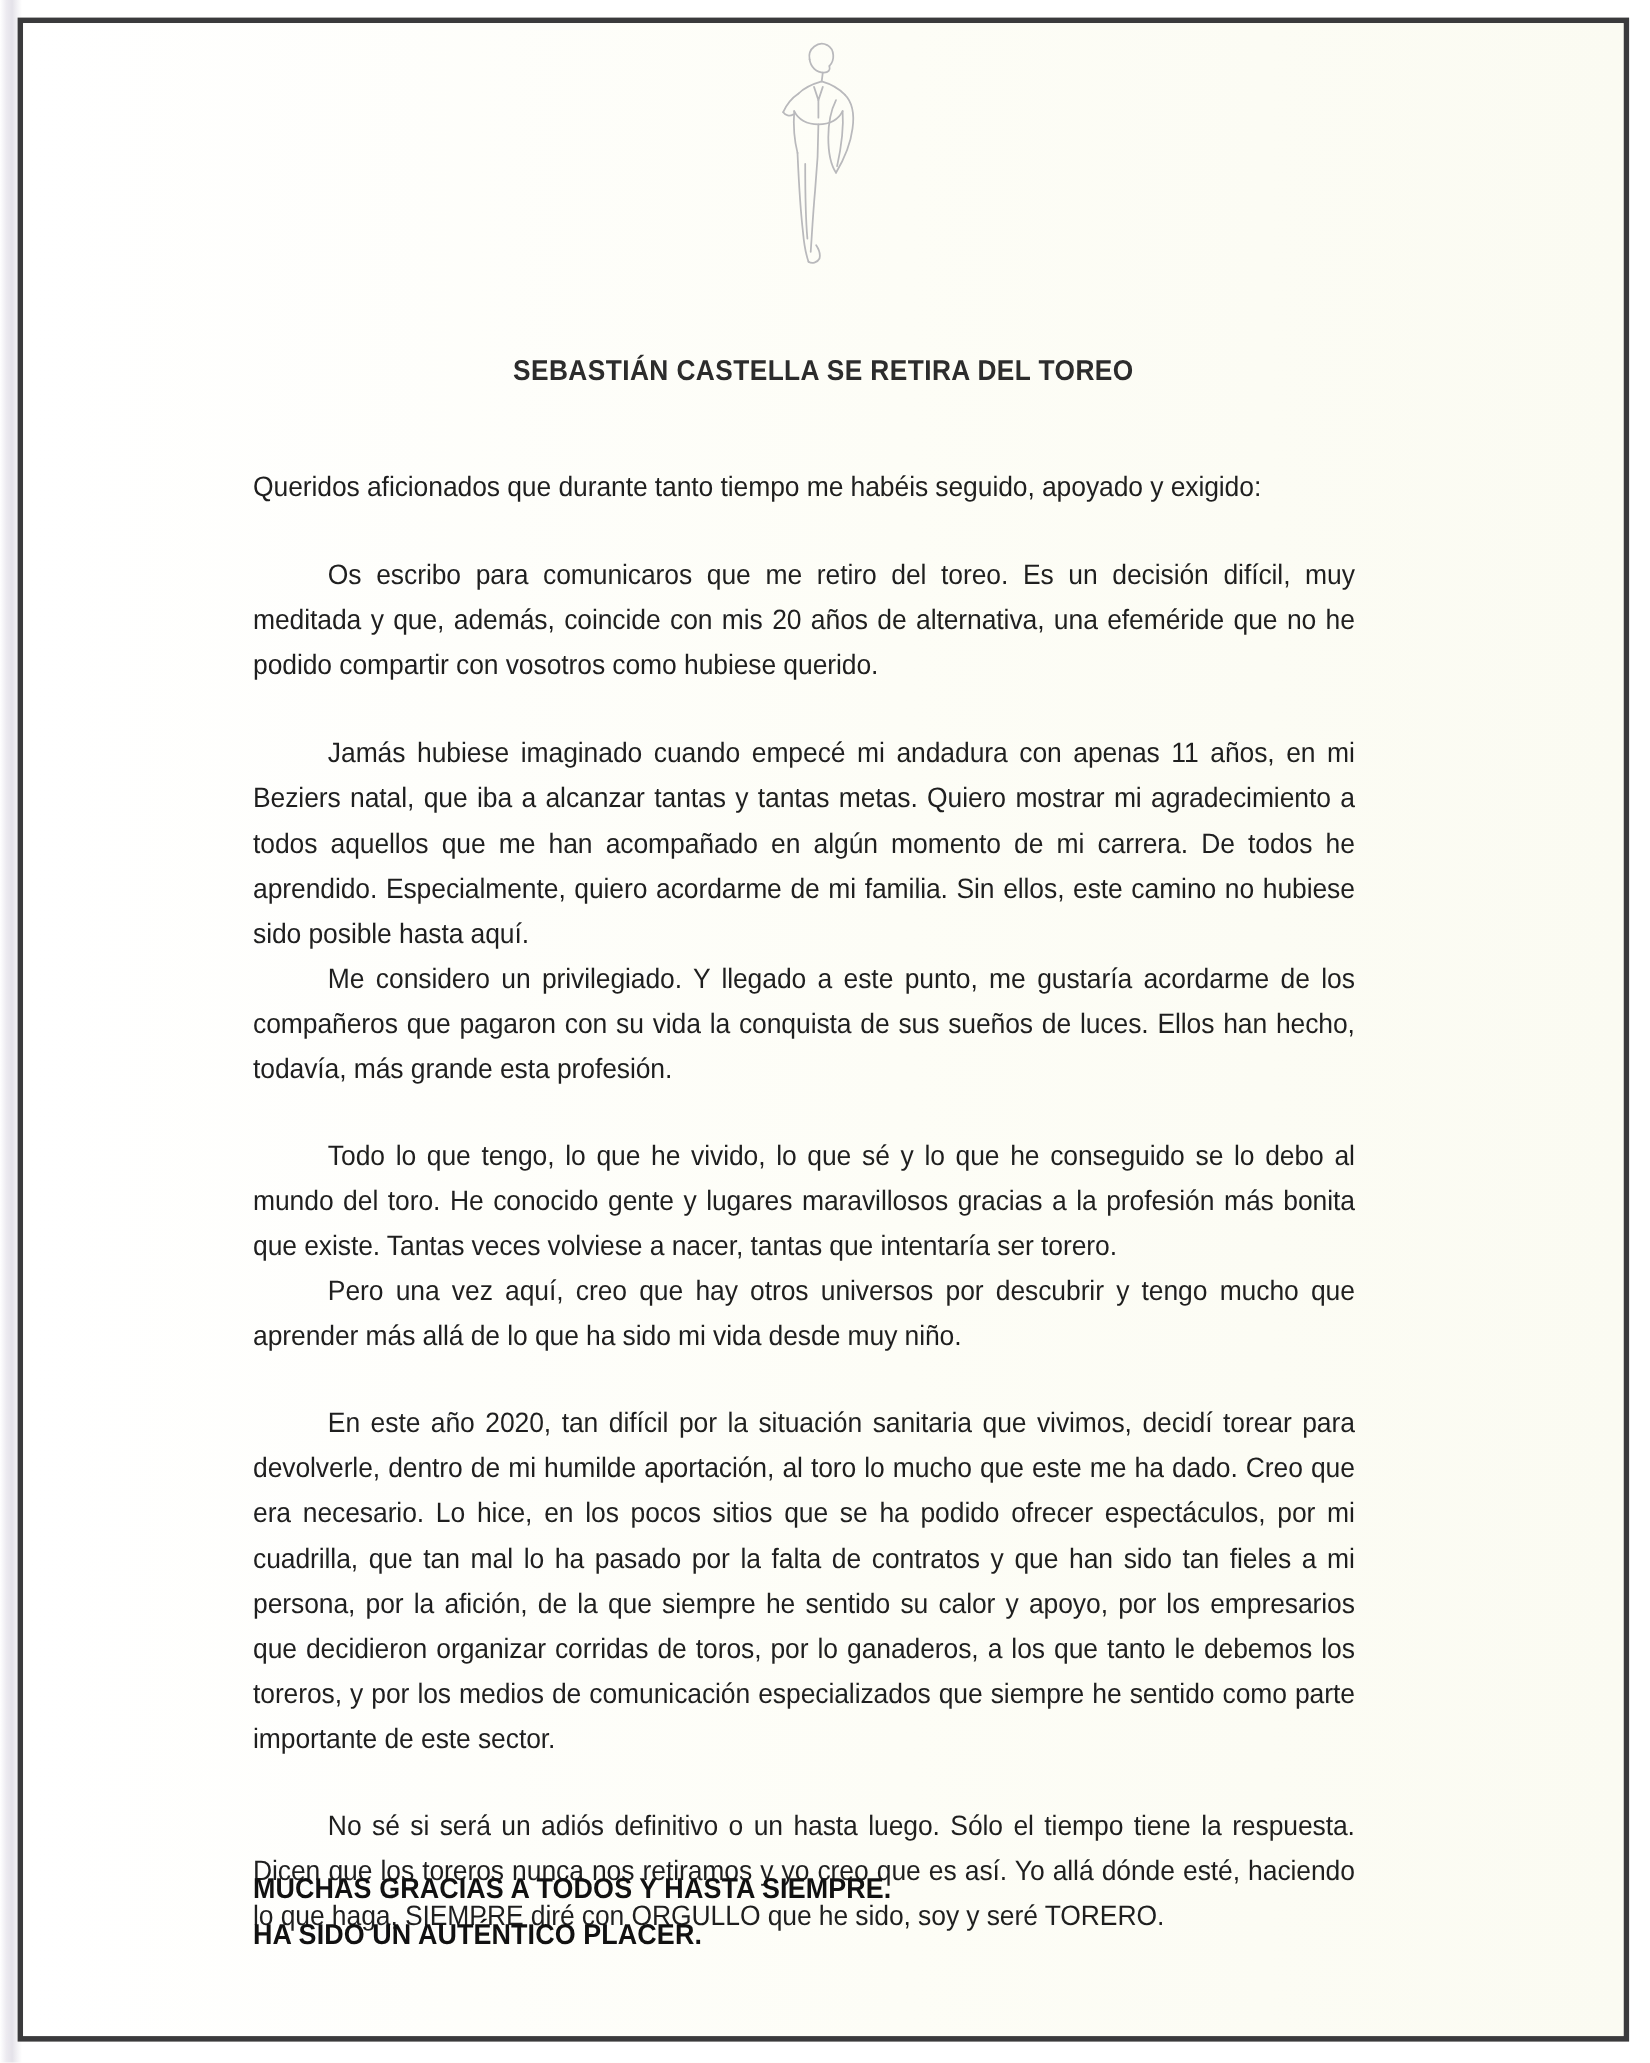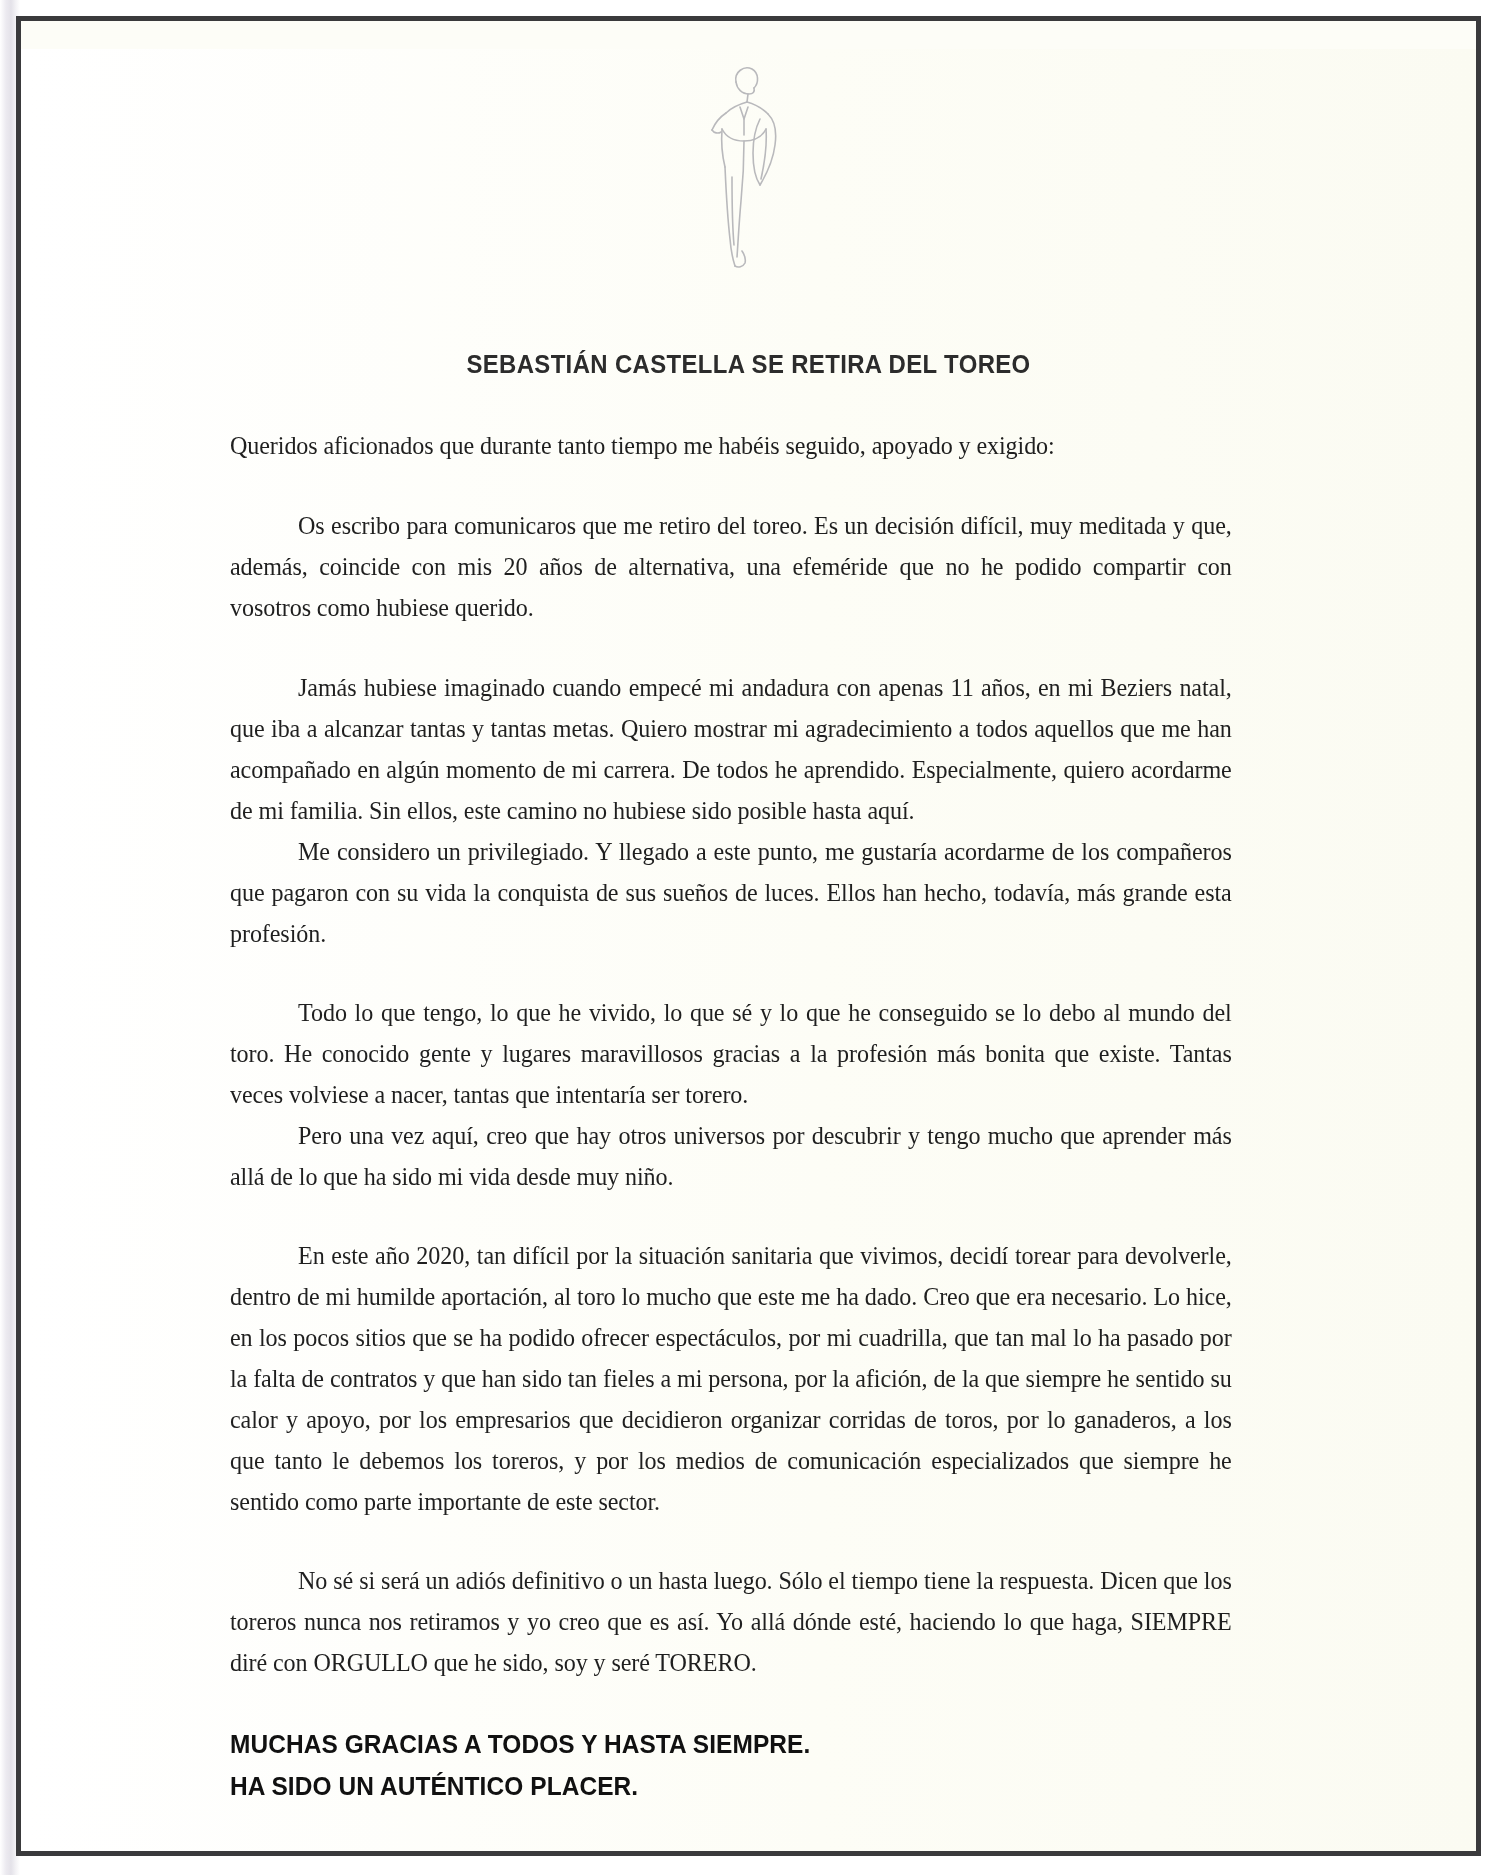--- a/index.html
+++ b/index.html
@@ -24,21 +24,20 @@
     box-sizing: border-box;
     border: 5px solid #3a3a3c;
     background: #fdfdf7;
     overflow: hidden;
   }
 
   .sheet {
     position: absolute;
     inset: 0;
     background: linear-gradient(to right, #ffffff 0%, #fdfdf6 55%, #fbfbf2 100%);
-    margin-top: 28px;
   }
 
   
   .logo-wrap {
     position: absolute;
     left: 0;
     right: 0;
     top: 8px;
     display: flex;
     justify-content: center;
@@ -61,24 +60,23 @@
     font-size: 26px;
     letter-spacing: 0.4px;
     color: #2c2c2c;
     transform: scaleX(0.92);
   }
 
   
   .body-col {
     position: absolute;
     left: 209px;   
-    top: 376px;
+    top: 402px;
     width: 1060px;
     color: #1f1f1f;
-    font-family: Liberation Serif, serif;
   }
 
   .para {
     font-size: 25.5px;
     line-height: 41px;
     text-align: justify;
     text-justify: inter-word;
     margin: 0;
     transform: scaleX(0.945);
     transform-origin: left top;

